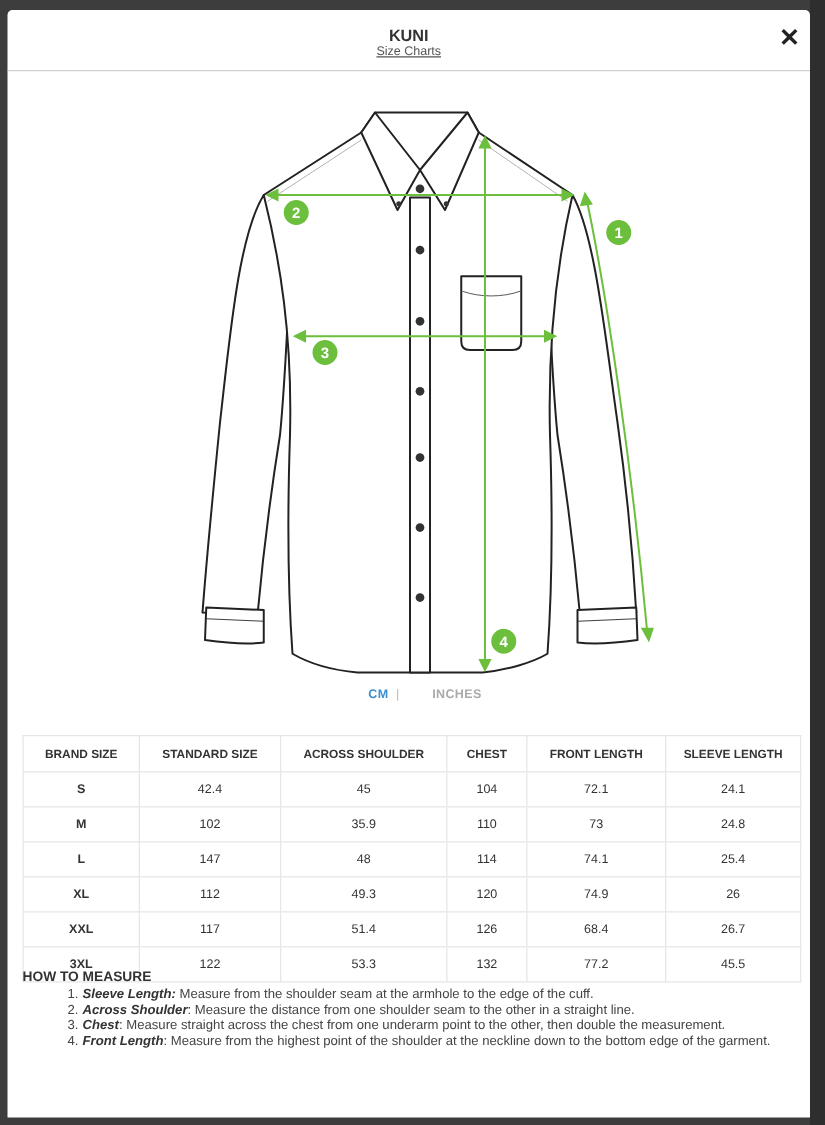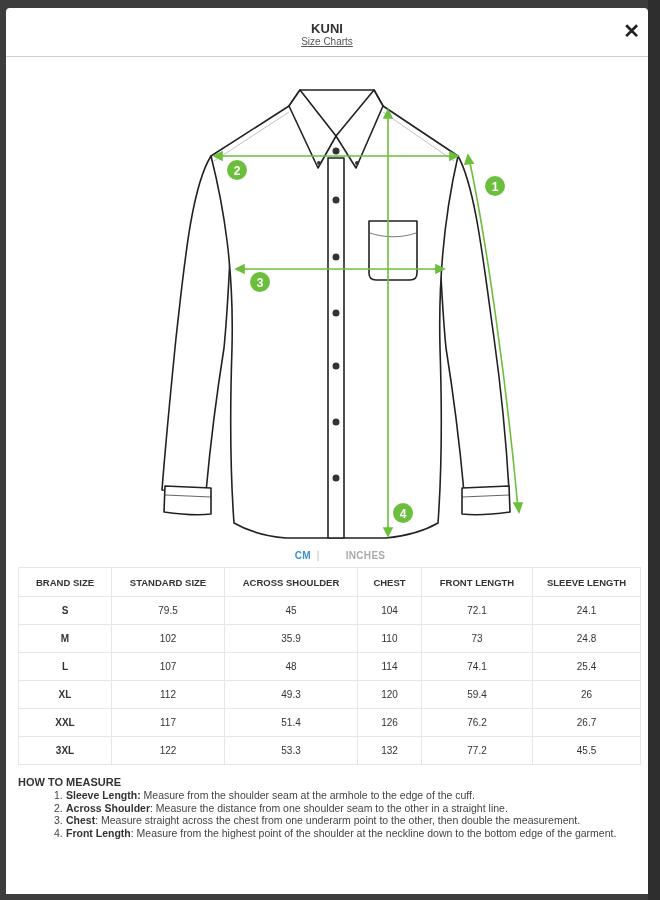--- a/index.html
+++ b/index.html
@@ -8,29 +8,29 @@
   .modal{position:absolute;left:6px;top:8px;width:642px;height:886px;background:#fff;border-radius:4px 4px 0 0;overflow:hidden;}
   .header{height:48px;border-bottom:1px solid #cfcfcf;position:relative;text-align:center;}
   .title{font-weight:bold;font-size:13px;color:#333;padding-top:14px;line-height:14px;}
   .subtitle{font-size:10px;color:#555;line-height:12px;text-decoration:underline;}
   .close{position:absolute;right:8px;top:12px;font-size:20px;font-weight:bold;color:#222;cursor:pointer;line-height:22px;}
   .illus{position:absolute;left:0;top:49px;width:642px;height:490px;}
   .units{position:absolute;top:542px;left:0;width:642px;text-align:center;font-size:10px;font-weight:bold;letter-spacing:0.3px;}
   .units .cm{color:#3d8fd0;cursor:pointer;padding-left:26px;}
   .units .sep{color:#bbb;margin:0 6px;font-weight:normal;}
   .units .in{color:#aaa;cursor:pointer;margin-left:20px;}
-  table{position:absolute;left:12px;top:559px;width:623px;border-collapse:collapse;font-size:10px;color:#333;}
+  table{position:absolute;left:12px;top:580px;width:623px;border-collapse:collapse;font-size:10px;color:#333;}
   th,td{border:1px solid #e6e6e6;text-align:center;height:27px;padding:0;}
   th{font-weight:bold;font-size:9.5px;height:28px;}
   td.size{font-weight:bold;}
   .howto{position:absolute;left:12px;top:768px;font-size:11px;font-weight:bold;color:#333;}
   ol{position:absolute;left:60px;top:781px;width:580px;margin:0;padding:0 0 0 0;font-size:10.5px;color:#444;line-height:12.5px;list-style:none;}
   ol li{position:relative;padding-left:0;}
   ol li .num{position:absolute;left:-12px;}
-  ol li b{color:#333;}
+  ol li b{color:#333;font-style:italic;}
 </style>
 </head>
 <body>
 
 <div class="bg-strip"></div>
 
 <div class="modal">
   <div class="header">
     <div class="title">KUNI</div>
     <div class="subtitle">Size Charts</div>
@@ -122,56 +122,56 @@
         <th style="width:112px">STANDARD SIZE</th>
         <th style="width:132px">ACROSS SHOULDER</th>
         <th style="width:63px">CHEST</th>
         <th style="width:110px">FRONT LENGTH</th>
         <th>SLEEVE LENGTH</th>
       </tr>
     </thead>
     <tbody>
       <tr>
         <td class="size">S</td>
-        <td>79.5</td>
+        <td>42.4</td>
         <td>45</td>
         <td>104</td>
         <td>72.1</td>
         <td>24.1</td>
       </tr>
       <tr>
         <td class="size">M</td>
         <td>102</td>
         <td>35.9</td>
         <td>110</td>
         <td>73</td>
         <td>24.8</td>
       </tr>
       <tr>
         <td class="size">L</td>
-        <td>107</td>
+        <td>147</td>
         <td>48</td>
         <td>114</td>
         <td>74.1</td>
         <td>25.4</td>
       </tr>
       <tr>
         <td class="size">XL</td>
         <td>112</td>
         <td>49.3</td>
         <td>120</td>
-        <td>59.4</td>
+        <td>74.9</td>
         <td>26</td>
       </tr>
       <tr>
         <td class="size">XXL</td>
         <td>117</td>
         <td>51.4</td>
         <td>126</td>
-        <td>76.2</td>
+        <td>68.4</td>
         <td>26.7</td>
       </tr>
       <tr>
         <td class="size">3XL</td>
         <td>122</td>
         <td>53.3</td>
         <td>132</td>
         <td>77.2</td>
         <td>45.5</td>
       </tr>

